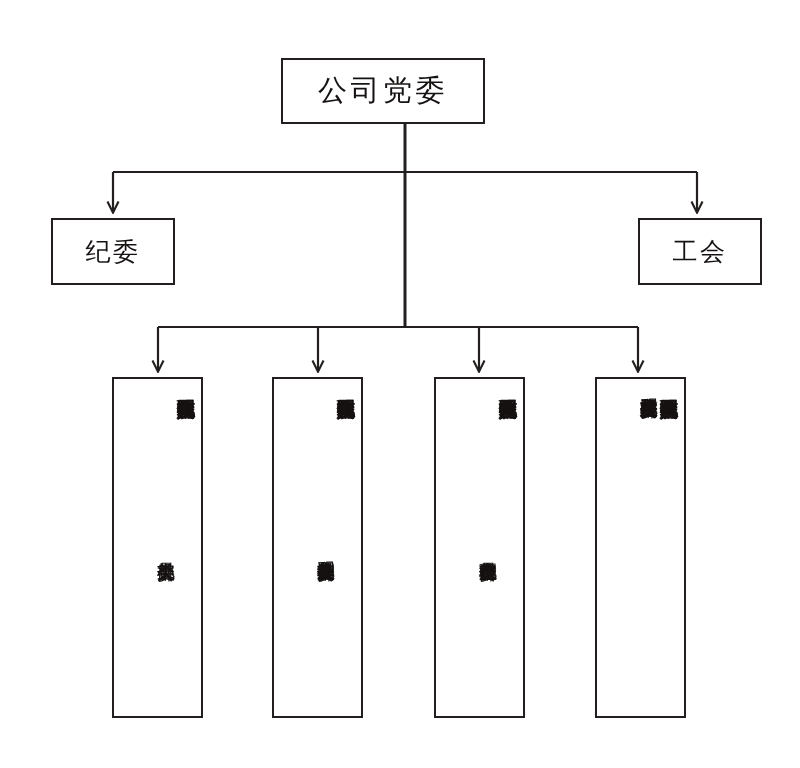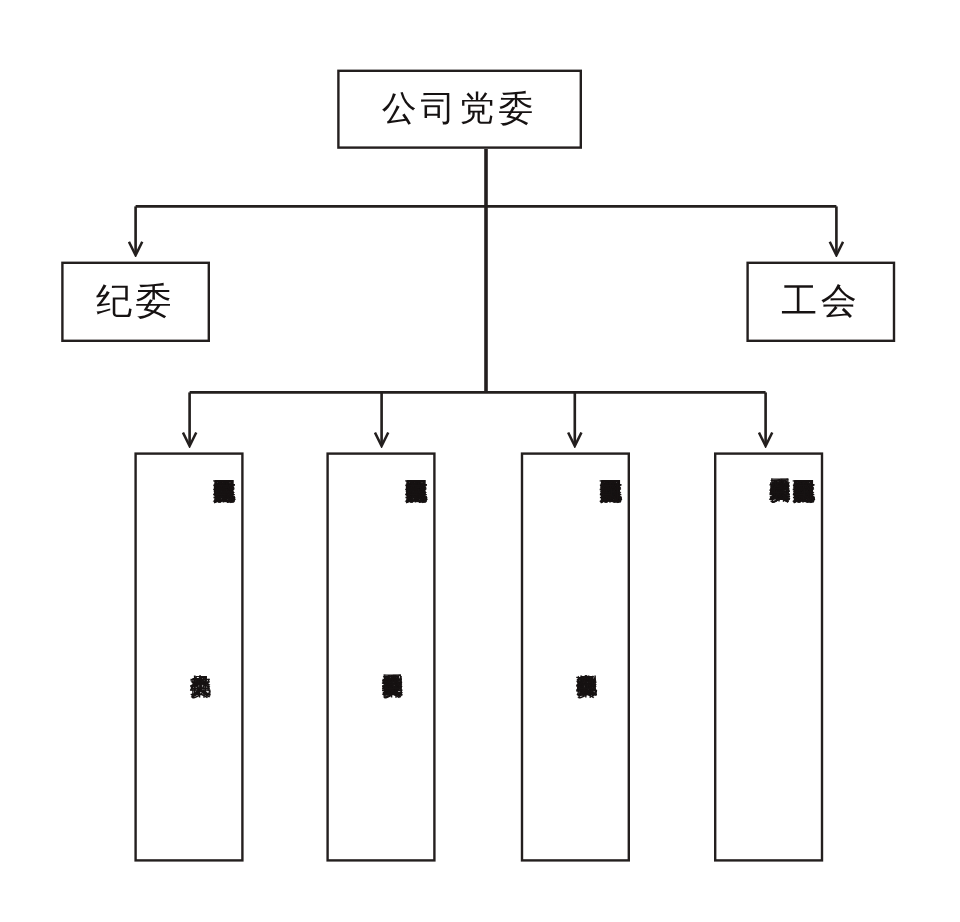--- a/index.html
+++ b/index.html
@@ -50,23 +50,23 @@
   .top-node .node-label {
     font-size: 29px;
     letter-spacing: 0.12em;
   }
   .mid-node {
     top: 218px;
     width: 124px;
     height: 67px;
   }
   .mid-node.left-mid { left: 51px; }
-  .mid-node.right-mid { left: 622px; }
+  .mid-node.right-mid { left: 638px; }
   .mid-node .node-label {
-    font-size: 30px;
+    font-size: 25px;
     letter-spacing: 0.10em;
   }
   .leaf-node {
     top: 377px;
     width: 91px;
     height: 341px;
     padding: 6px 3px 6px 3px;
     display: flex;
     flex-direction: row-reverse;
     justify-content: flex-start;

